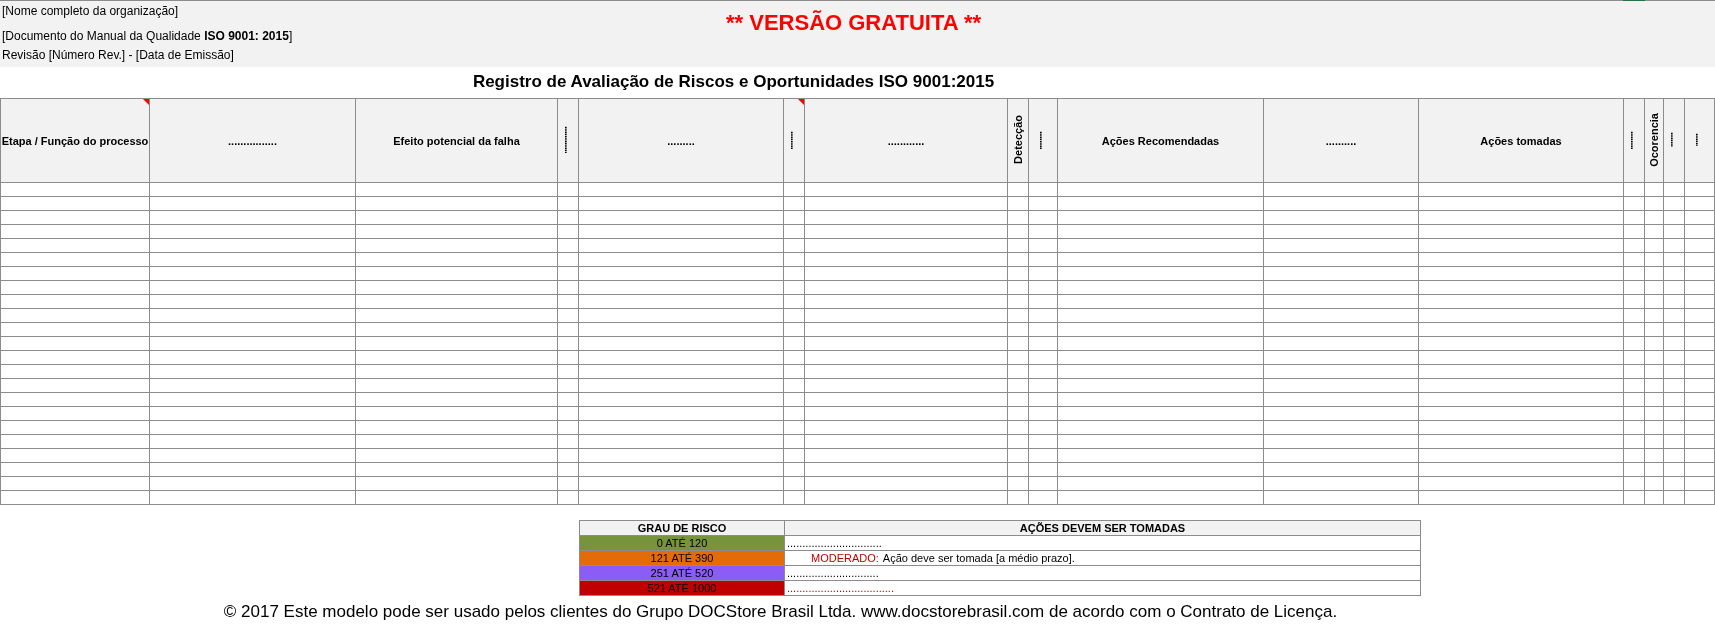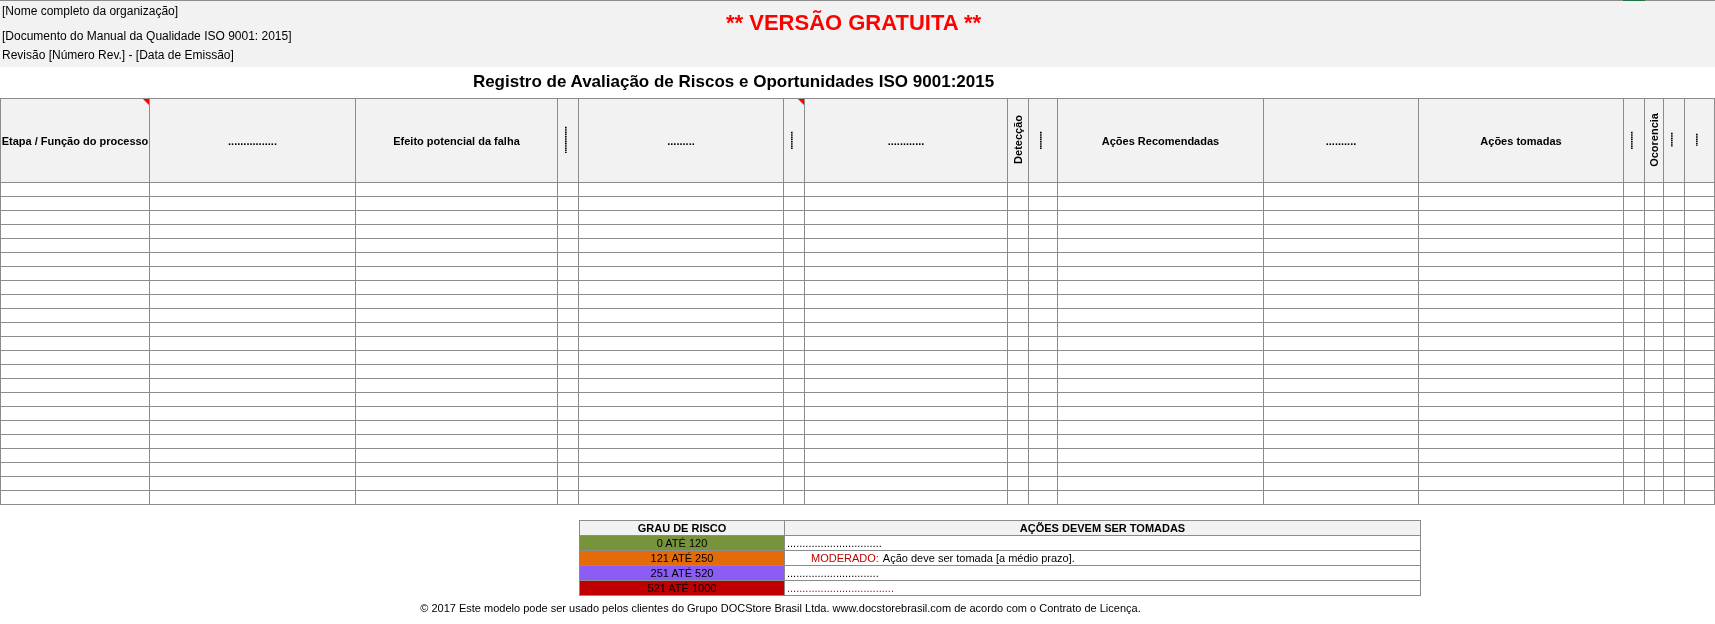--- a/index.html
+++ b/index.html
@@ -2,39 +2,39 @@
 <html><head>
 <meta charset="utf-8">
 <style>
   html, body { margin:0; padding:0; }
   body { width:1715px; height:624px; background:#ffffff; position:relative; overflow:hidden;
          font-family:"Liberation Sans", sans-serif; color:#000; }
   .topbar { position:absolute; left:0; top:0; width:1715px; height:1px; background:#8c8c8c; }
   .topaccent { position:absolute; left:1623px; top:0; width:22px; height:1px; background:#217346; }
   .header-band { position:absolute; left:0; top:1px; width:1715px; height:66px; background:#f2f2f2; }
   .hline { position:absolute; left:2px; font-size:12px; white-space:nowrap; }
-  .hline b { font-weight:normal; }
+  .hline b { font-weight:bold; }
   .free { position:absolute; left:726px; top:10px; font-size:22px; font-weight:bold; color:#ff0000; white-space:nowrap; }
   .title { position:absolute; left:0; width:1467px; top:72px; text-align:center; font-size:17px; font-weight:bold; }
 
   table.grid { position:absolute; left:0; top:98px; border-collapse:collapse; table-layout:fixed; }
   table.grid td, table.grid th { border:1px solid #8c8c8c; padding:0; }
   table.grid th { background:#f2f2f2; height:83px; font-size:11px; font-weight:bold; text-align:center; vertical-align:middle; position:relative; }
   table.grid td { height:13px; background:#fff; }
   .vert { writing-mode:vertical-rl; transform:rotate(180deg); display:inline-block; white-space:nowrap; }
   .dots-v { writing-mode:vertical-rl; display:inline-block; white-space:nowrap; font-size:10px; letter-spacing:-1px; }
   .comment { position:absolute; right:0; top:0; width:0; height:0; border-left:6px solid transparent; border-top:6px solid #ff0000; }
 
   table.legend { position:absolute; left:579px; top:520px; border-collapse:collapse; table-layout:fixed; font-size:11px; }
   table.legend td, table.legend th { border:1px solid #8c8c8c; height:14px; padding:0; }
   table.legend th { background:#f2f2f2; font-weight:bold; text-align:center; }
   table.legend td.grade { text-align:center; }
   table.legend td.action { padding-left:2px; white-space:nowrap; }
   .mod { color:#c00000; font-weight:normal; margin-left:24px; margin-right:4px; }
-  .footer { position:absolute; left:0; width:1561px; top:602px; text-align:center; font-size:11px; }
+  .footer { position:absolute; left:0; width:1561px; top:602px; text-align:center; font-size:17px; }
 </style>
 </head>
 <body>
 
 <div class="topbar"></div>
 <div class="topaccent"></div>
 <div class="header-band"></div>
 
 <div class="hline" style="top:4px">[Nome completo da organização]</div>
 <div class="hline" style="top:29px"><span>[Documento do Manual da Qualidade </span><b>ISO 9001: 2015</b><span>]</span></div>
@@ -510,21 +510,21 @@
     <th>GRAU DE RISCO</th>
     <th>AÇÕES DEVEM SER TOMADAS</th>
   </tr>
   </tbody>
     <tbody id="legend-rows">
       <tr>
         <td class="grade" style="background: rgb(119, 147, 60); text-align: center;">0 ATÉ 120</td>
         <td class="action"><span style="color: rgb(0, 0, 0);">...............................</span></td>
       </tr>
       <tr>
-        <td class="grade" style="background: rgb(227, 108, 9);">121 ATÉ 250</td>
+        <td class="grade" style="background: rgb(227, 108, 9);">121 ATÉ 390</td>
         <td class="action"><span class="mod">MODERADO:</span><span style="color: rgb(0, 0, 0);">Ação deve ser tomada [a médio prazo].</span></td>
       </tr>
       <tr>
         <td class="grade" style="background: #8b5cf6; margin-left: 8px;">251 ATÉ 520</td>
         <td class="action"><span style="color: rgb(0, 0, 0);">..............................</span></td>
       </tr>
       <tr>
         <td class="grade" style="background: rgb(192, 0, 0);">521 ATÉ 1000</td>
         <td class="action"><span style="color: rgb(192, 0, 0);">...................................</span></td>
       </tr>

